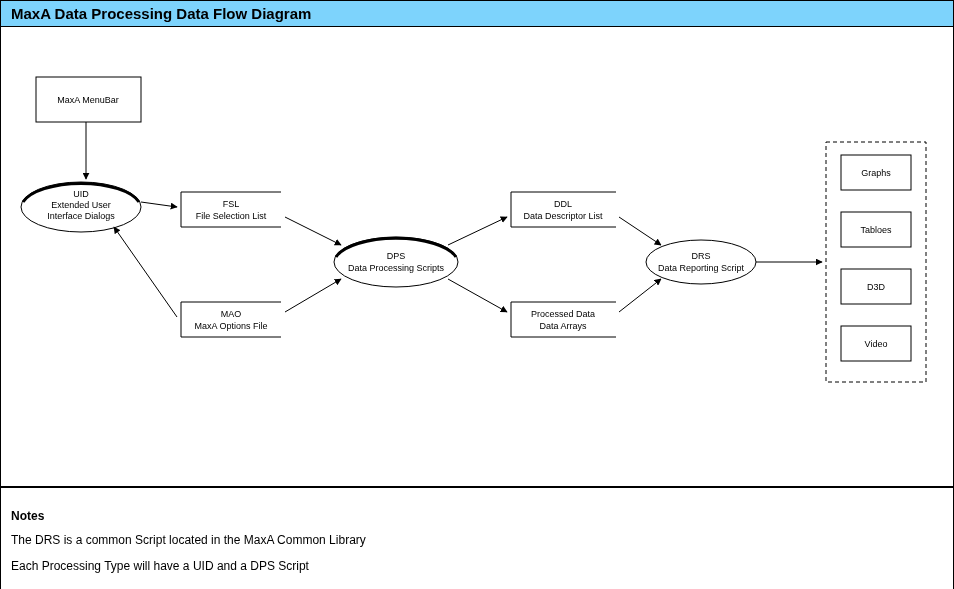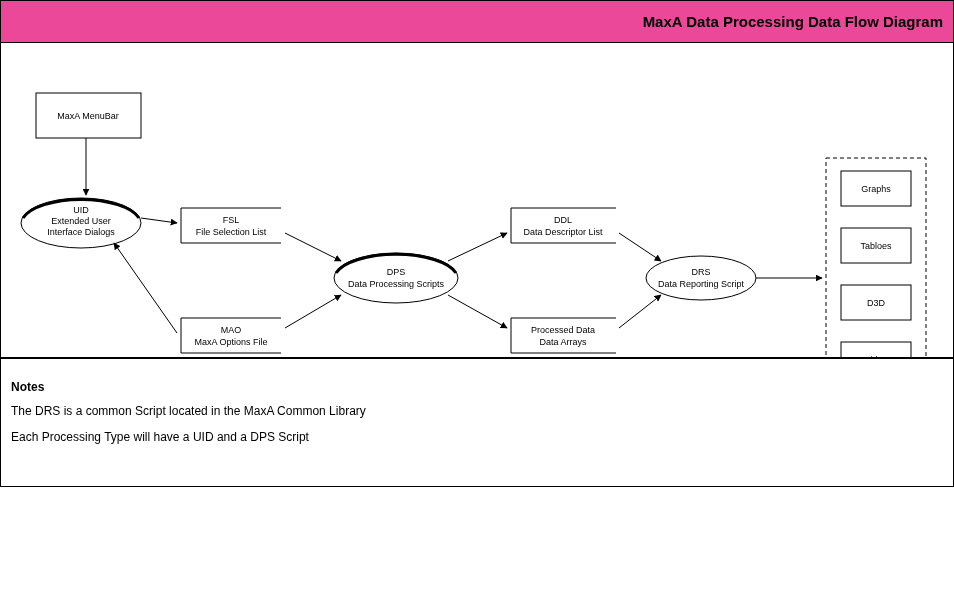--- a/index.html
+++ b/index.html
@@ -4,32 +4,31 @@
 <style>
   * { box-sizing: border-box; }
   body {
     margin: 0;
     padding: 0;
     font-family: Verdana, Geneva, sans-serif;
     background: #fff;
     width: 954px;
   }
   .title-bar {
-    background: #ec4899;
+    background: #7dd3fc;
     border: 1px solid #000;
-    padding: 12px 10px;
+    padding: 4px 10px;
     font-weight: bold;
     font-size: 15px;
-    text-align: right;
   }
   .diagram-panel {
     border: 1px solid #000;
     border-top: none;
     position: relative;
-    height: 315px;
+    height: 460px;
     overflow: hidden;
   }
   .notes-panel {
     border: 1px solid #000;
     padding: 21px 10px 30px 10px;
     font-size: 12px;
   }
   .notes-panel .nh { font-weight: bold; margin-bottom: 10px; }
   .notes-panel p { margin: 0 0 12px 0; }
   svg { display: block; }

